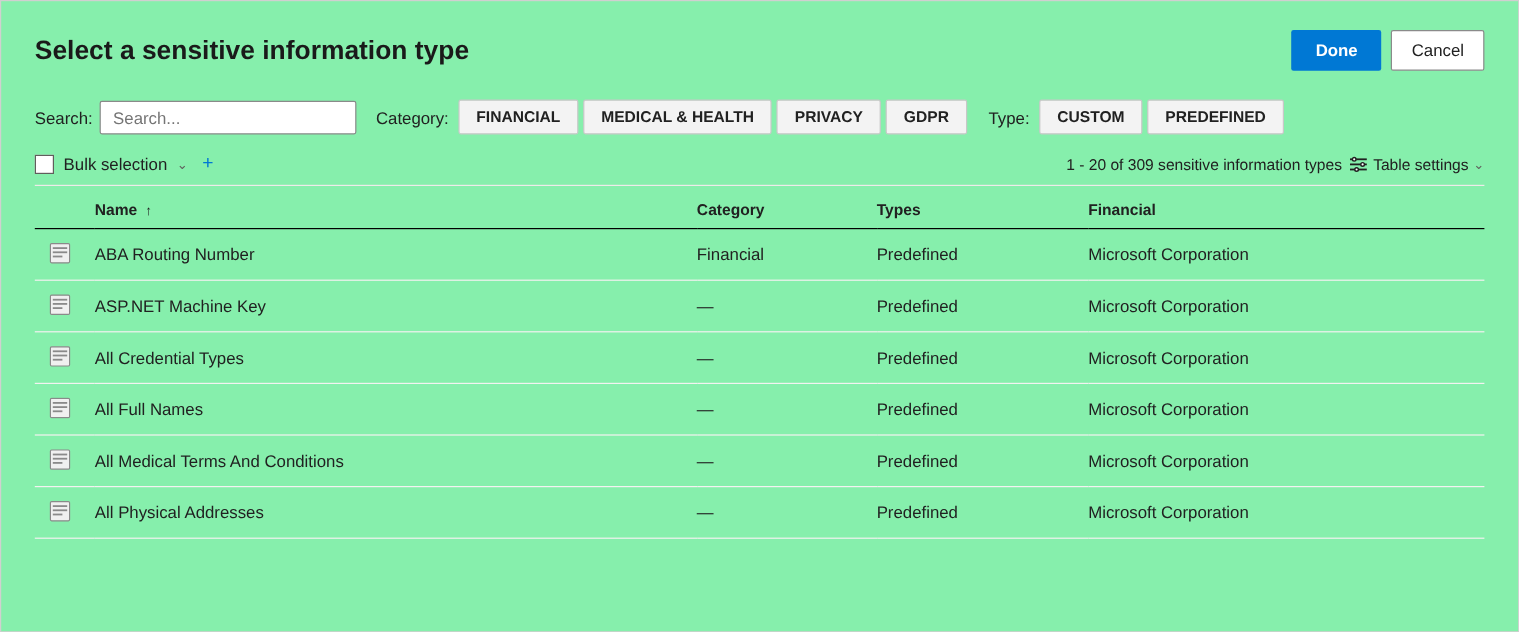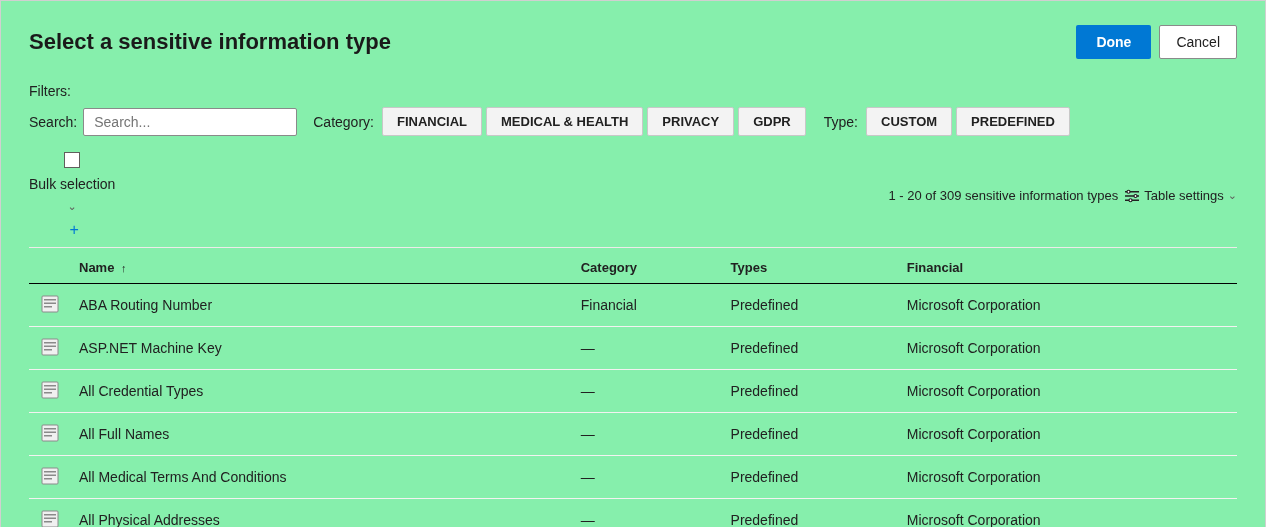--- a/index.html
+++ b/index.html
@@ -114,21 +114,20 @@
       align-items: center;
       justify-content: space-between;
       padding-bottom: 8px;
       border-bottom: 1px solid #edebe9;
       margin-bottom: 4px;
     }
     .toolbar-left {
       display: flex;
       align-items: center;
       gap: 8px;
-      flex-direction: column;
     }
     .bulk-checkbox {
       width: 16px;
       height: 16px;
       cursor: pointer;
       border: 1.5px solid #605e5c;
       appearance: none;
       background: #fff;
       flex-shrink: 0;
     }
@@ -213,21 +212,20 @@
 <div class="dialog">
 
   <div class="header-row">
     <h1 class="page-title">Select a sensitive information type</h1>
     <div class="header-buttons">
       <button class="btn-done">Done</button>
       <button class="btn-cancel">Cancel</button>
     </div>
   </div>
 
-  <div class="filters-label">Filters:</div>
   <div class="filters-row">
     <div class="search-group">
       <span class="search-label">Search:</span>
       <input class="search-input" type="text" placeholder="Search..." style="">
     </div>
     <div class="category-group">
       <span class="filter-group-label">Category:</span>
       <button class="filter-btn">FINANCIAL</button>
       <button class="filter-btn">MEDICAL &amp; HEALTH</button>
       <button class="filter-btn">PRIVACY</button>

